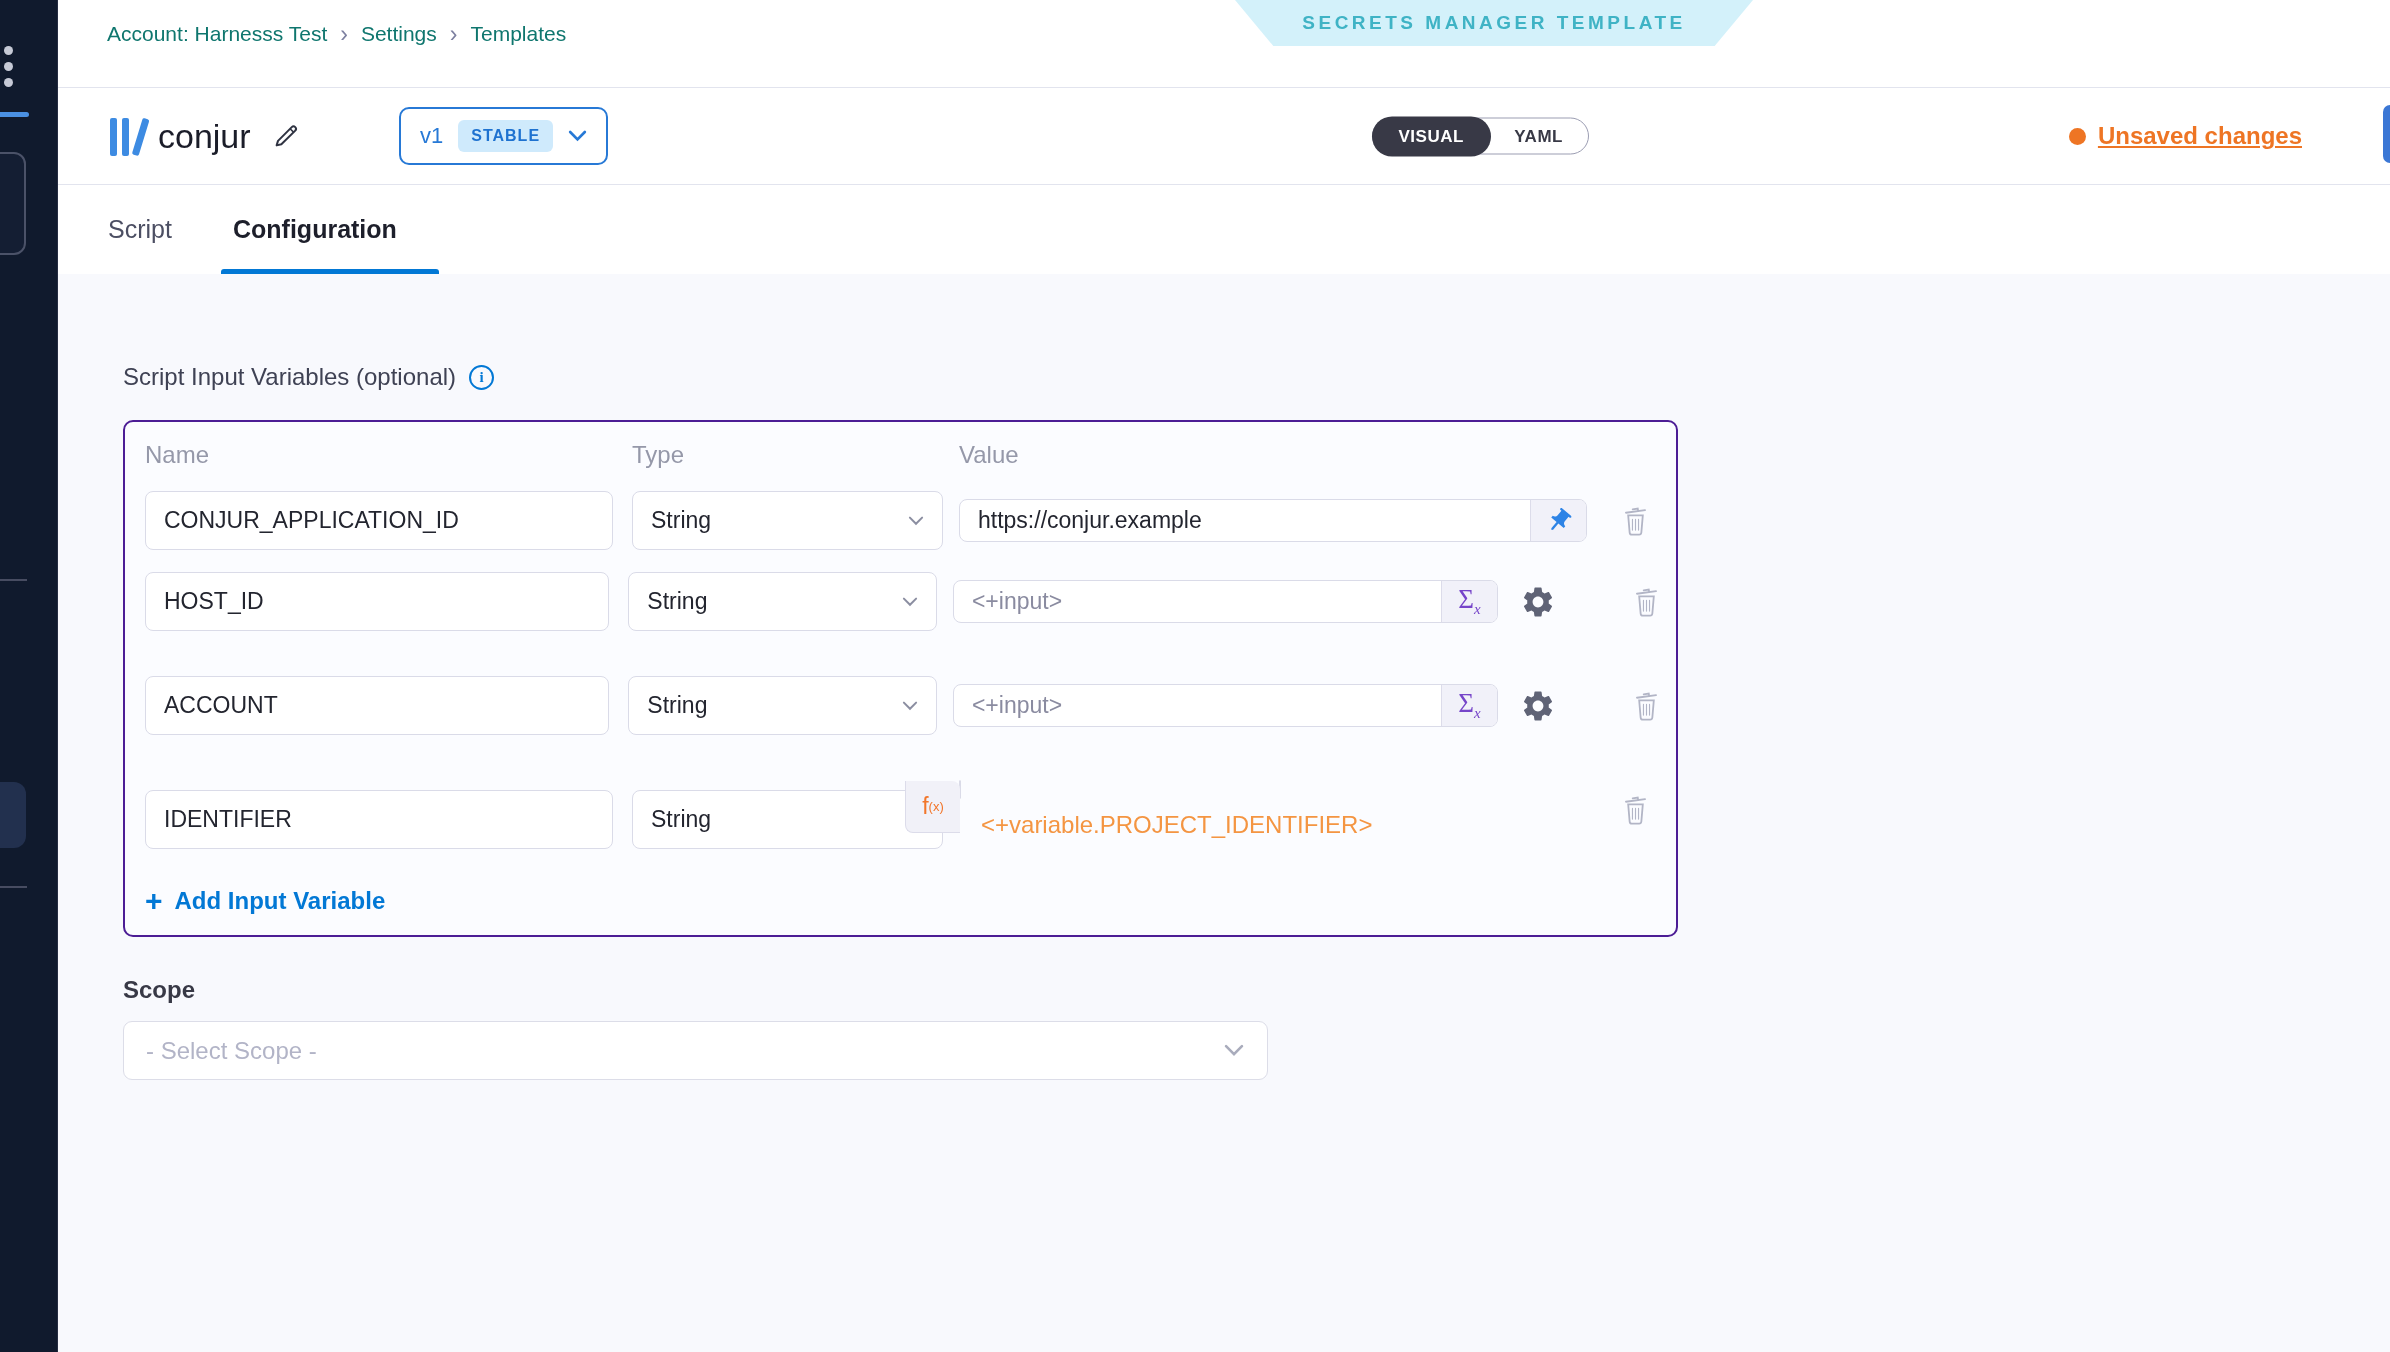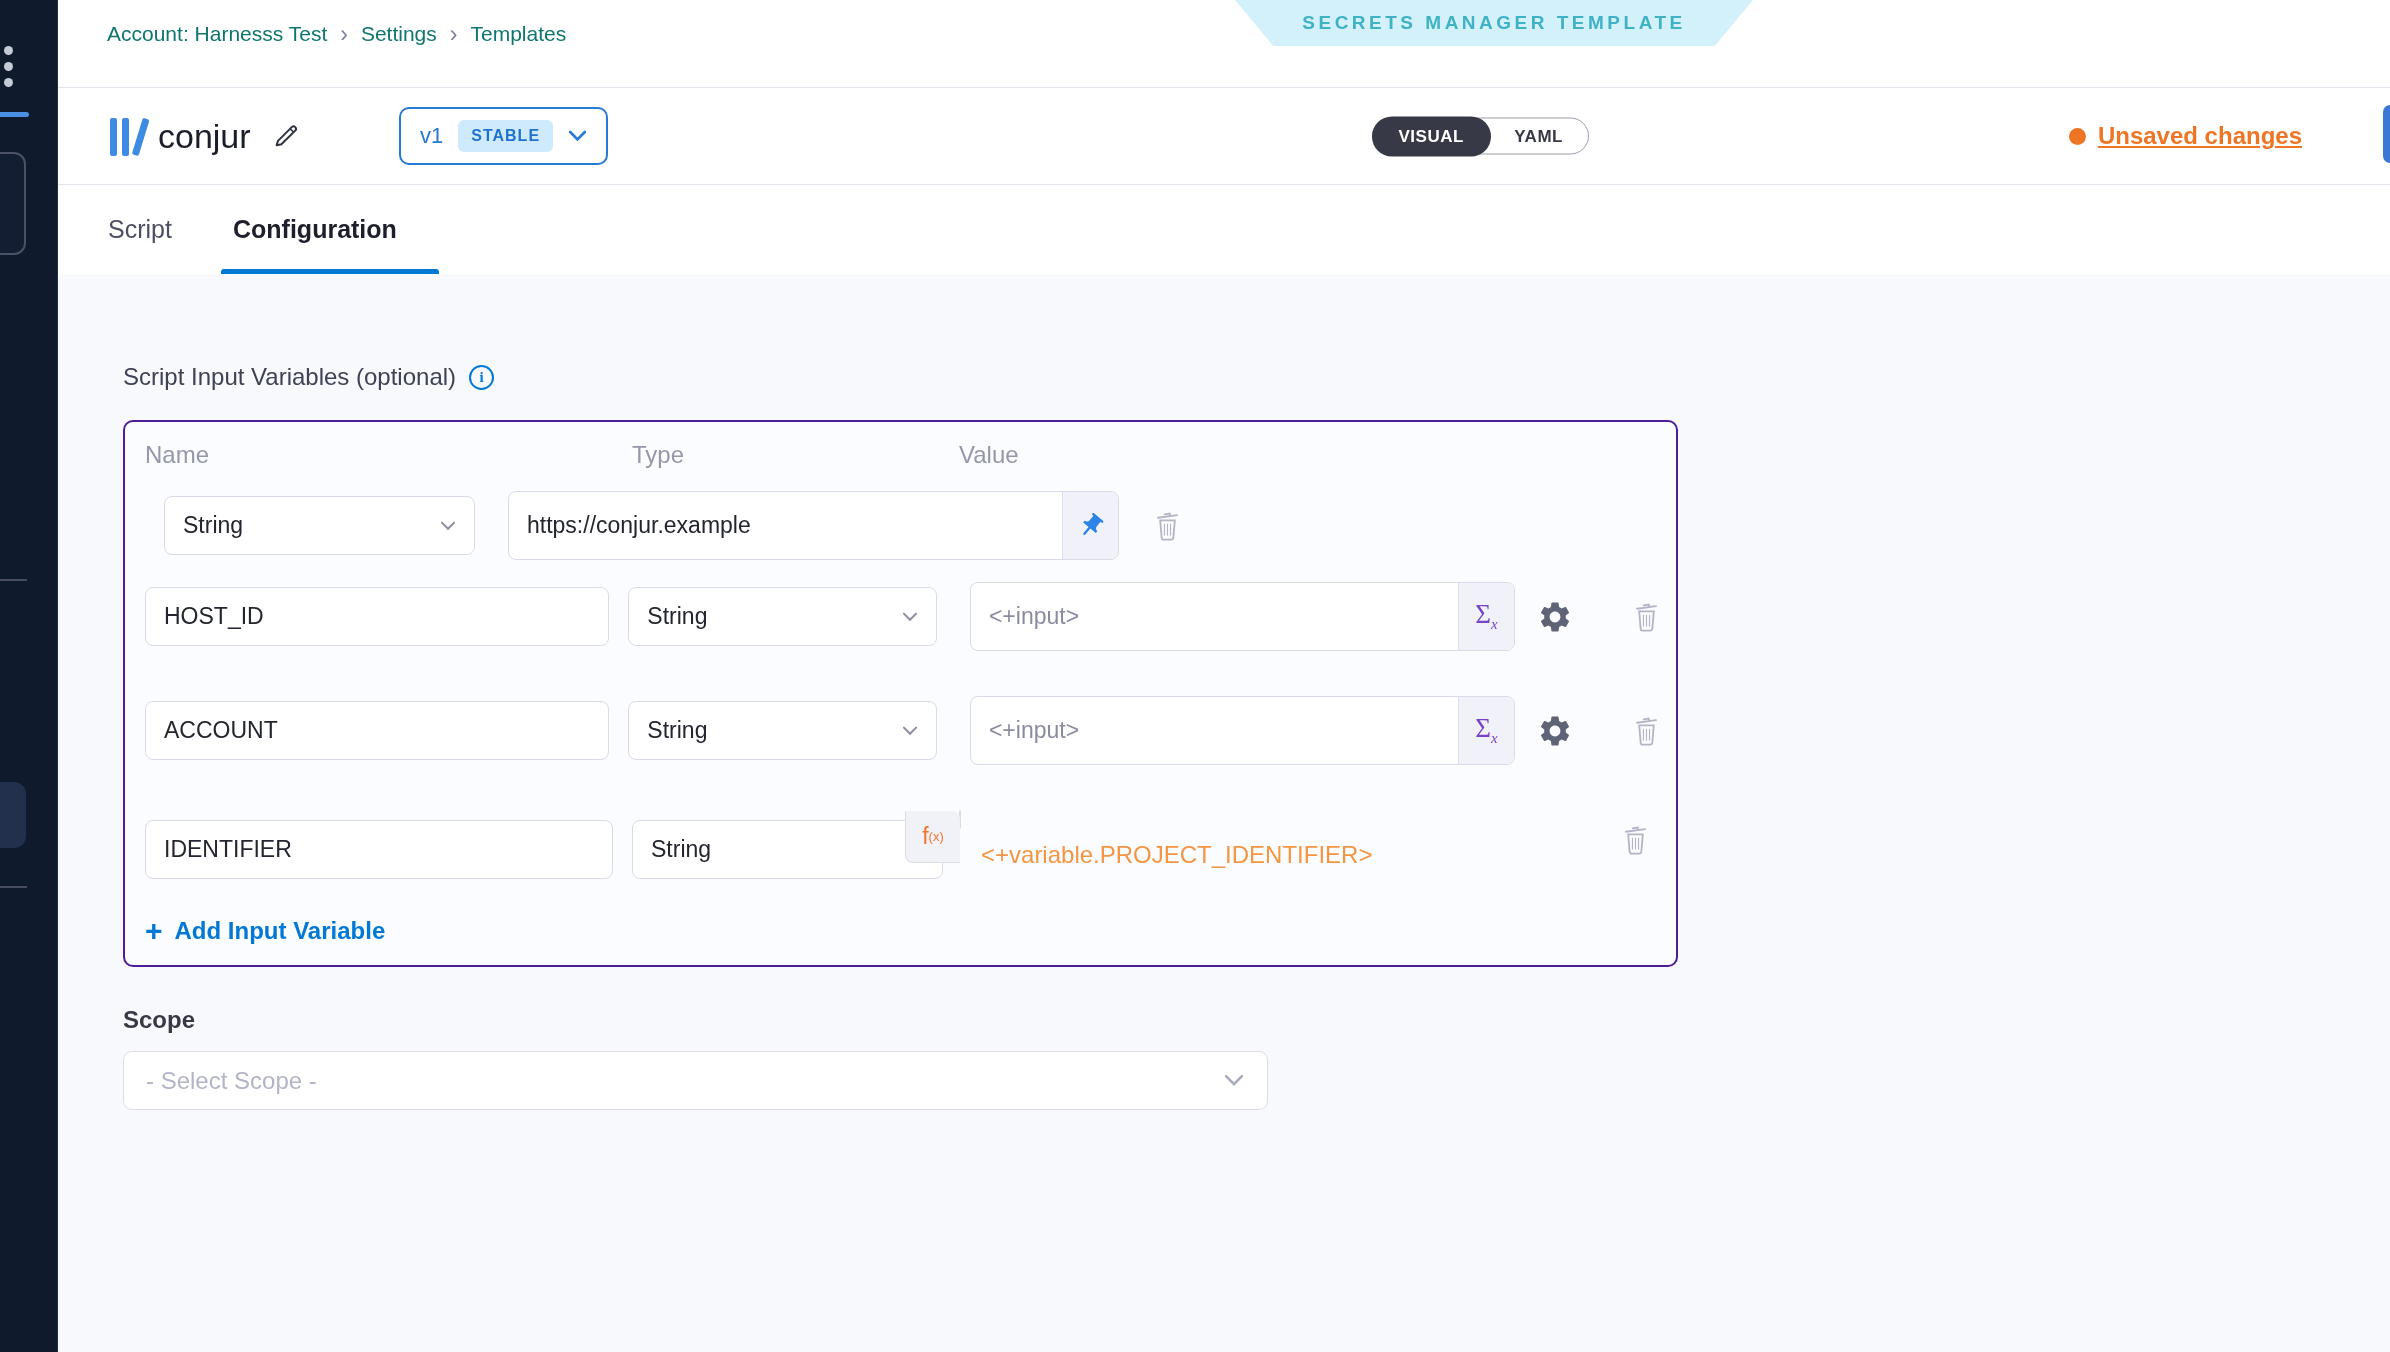--- a/index.html
+++ b/index.html
@@ -94,22 +94,22 @@
 
   .var-row { margin-top:21px; }
   .name-input { width:100%; height:59px; border:1px solid #dadbe8; border-radius:8px;
     background:#fff; font-size:23px; color:#23252f; padding:0 18px;
     font-family:"Liberation Sans", sans-serif; outline:none; }
   .type-select { width:100%; height:59px; border:1px solid #dadbe8; border-radius:8px;
     background:#fff; display:flex; align-items:center; justify-content:space-between;
     padding:0 18px; cursor:pointer; }
   .type-select span { font-size:23px; color:#23252f; }
 
-  .value-field { display:flex; align-items:stretch; height:69px; border:1px solid #dadbe8;
-    border-radius:8px; background:#fff; overflow:hidden;margin-left:17px; }
+  .value-field { display:flex; align-items:stretch; height:43px; border:1px solid #dadbe8;
+    border-radius:8px; background:#fff; overflow:hidden; }
   .value-input { flex:1; border:none; outline:none; font-size:23px; color:#23252f;
     padding:0 18px; background:transparent; font-family:"Liberation Sans", sans-serif; }
   .value-input.runtime { color:#8a8ba0; }
   .field-addon { width:56px; background:#f1f1f9; border-left:1px solid #dcdcea;
     display:flex; align-items:center; justify-content:center; cursor:pointer; }
   .val-wrap-short { width:545px; }
   .sigma { color:#7645c9; font-size:27px; font-family:"Liberation Serif", serif; }
   .sigma sub { font-size:15px; font-style:italic; }
   .gear-btn { margin-left:22px; cursor:pointer; display:flex; }
   .trash-btn { cursor:pointer; display:flex; }
@@ -220,20 +220,21 @@
 
     <div class="panel">
 
       <div class="grid-row">
         <span class="hdr col-name">Name</span>
         <span class="hdr col-type">Type</span>
         <span class="hdr col-value">Value</span>
       </div>
 
       <div class="grid-row var-row">
+        <span class="col-name"><input class="name-input" readonly="" value="CONJUR_APPLICATION_ID" style=""></span>
         <span class="col-type">
             <span class="type-select">
               <span>String</span>
               <svg width="16" height="10" viewBox="0 0 14 9" fill="none" stroke="#8b8ea1" stroke-width="1.8" stroke-linecap="round">
                 <path d="M1.5 1.5 L7 7 L12.5 1.5"></path>
               </svg>
             </span>
           </span>
         <span class="col-value">
           <span class="value-field">

